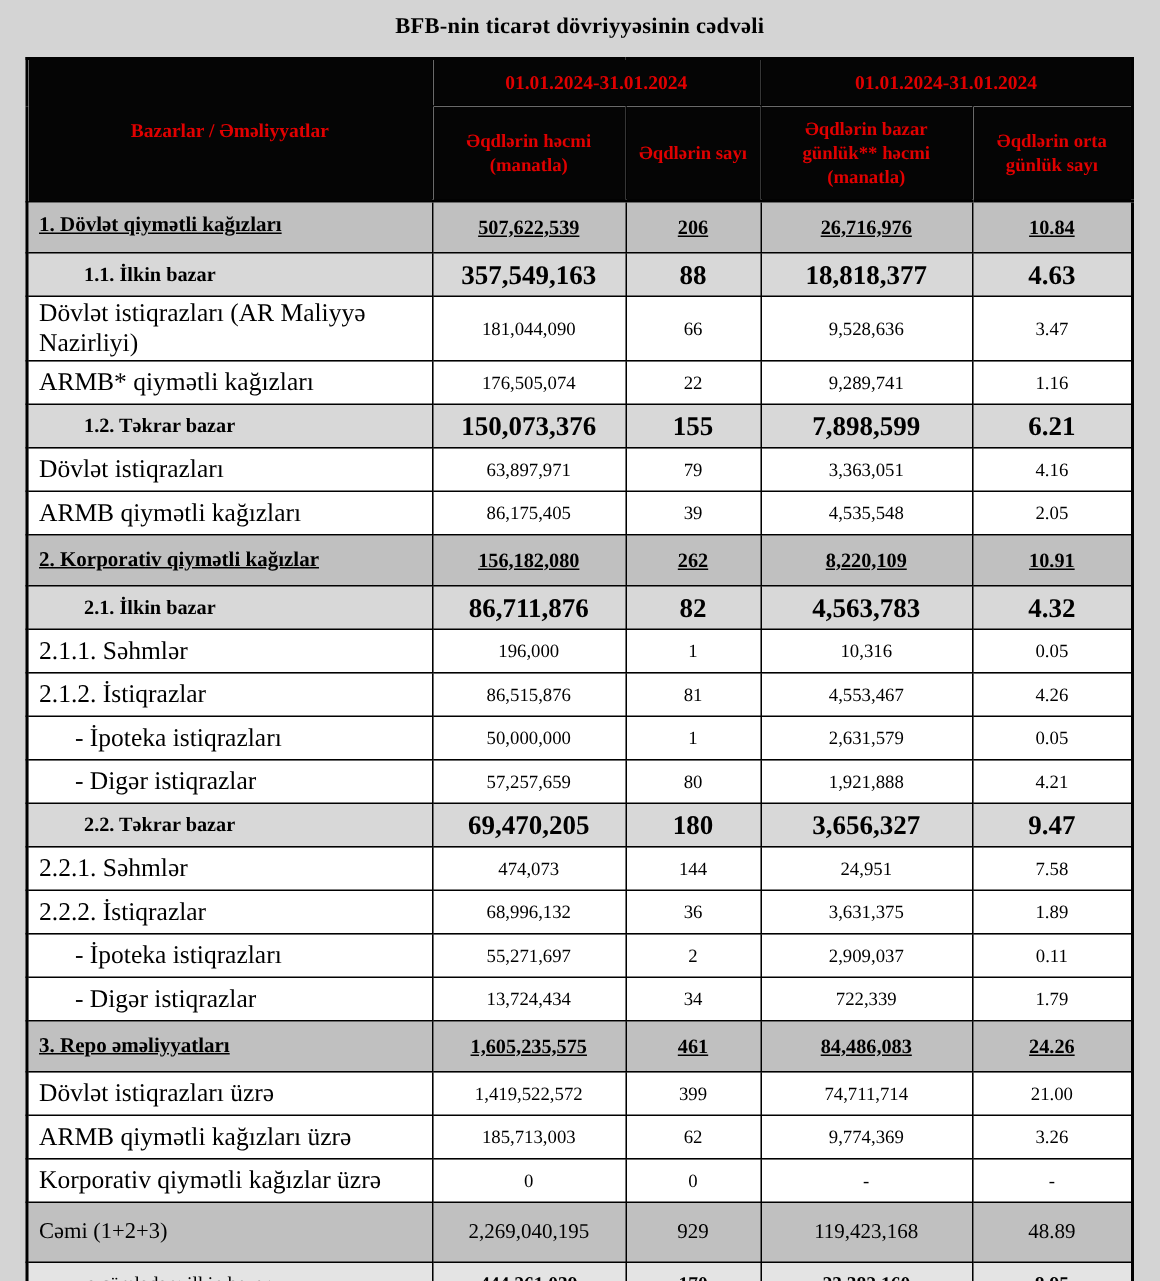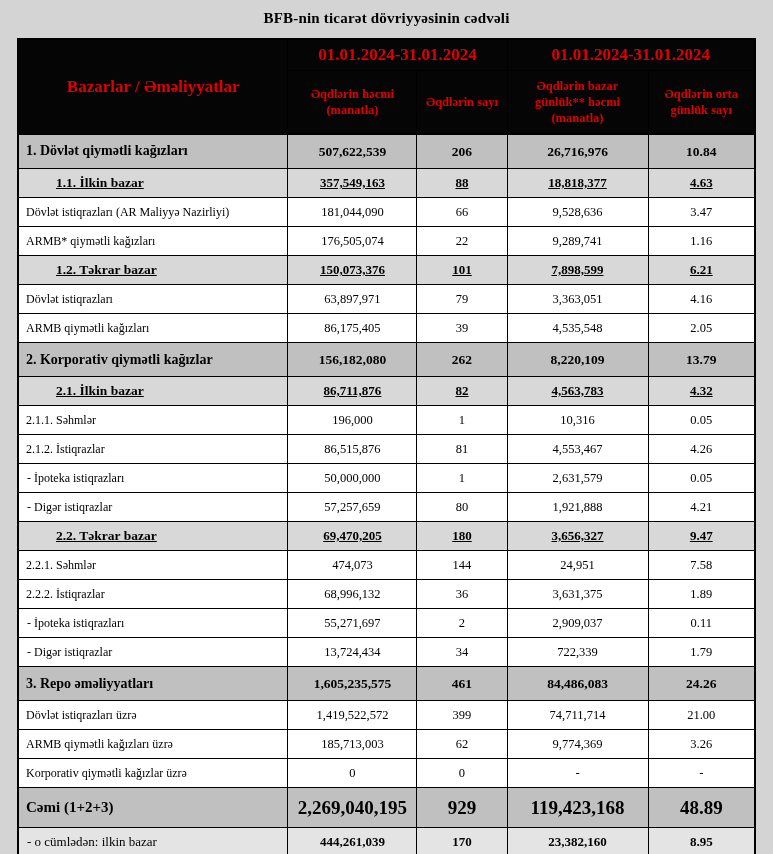--- a/index.html
+++ b/index.html
@@ -30,42 +30,42 @@
     vertical-align: middle;
     overflow: hidden;
   }
   thead th {
     background: var(--header-bg, #050505);
     color: var(--header-text, #e00000);
     border-color: #cccccc;
     font-weight: bold;
     padding: 2px 4px;
   }
-  thead tr.period-row th { height: 26px; font-size: 17px; }
+  thead tr.period-row th { height: 26px; font-size: 13px; }
   thead tr.cols-row th { height: 58px; font-size: 12.5px; line-height: 1.3; padding: 2px 6px; }
   thead tr.cols-row th { border-bottom: 2px solid #000; }
   th.corner { font-size: 13.5px; }
   tbody td { padding: 1px 4px; background: var(--row-bg, #ffffff); }
   td.value-cell { text-align: center; font-size: 12.5px; }
-  td.label-cell { text-align: left; font-size: 12px; }
+  td.label-cell { text-align: left; font-size: 17px; }
   tr.normal td { height: 26px; }
-  tr.section td { background: var(--section-bg, #c0c0c0); font-weight: bold; height: 31px; }
+  tr.section td { background: var(--section-bg, #c0c0c0); font-weight: bold; height: 31px; text-decoration: underline; }
   tr.section td.label-cell { font-size: 14px; }
   tr.section td.value-cell { font-size: 13.5px; margin-left: 40px; }
-  tr.subsection td { background: var(--subsection-bg, #d8d8d8); font-weight: bold; height: 26px; text-decoration: underline; }
+  tr.subsection td { background: var(--subsection-bg, #d8d8d8); font-weight: bold; height: 26px; }
   tr.subsection td.label-cell { font-size: 13.5px; }
-  tr.subsection td.value-cell { font-size: 13px; }
-  tr.total td { background: var(--section-bg, #c0c0c0); font-weight: bold; height: 37px; }
+  tr.subsection td.value-cell { font-size: 18px; }
+  tr.total td { background: var(--section-bg, #c0c0c0); font-weight: normal; height: 37px; }
   tr.total td.label-cell { font-size: 15px; }
-  tr.total td.value-cell { font-size: 19px; }
+  tr.total td.value-cell { font-size: 14px; }
   tr.subtotal td { background: var(--subtotal-bg, #e4e4e4); height: 26px; }
   tr.subtotal td.label-cell { font-size: 13px; }
   tr.subtotal td.value-cell { font-weight: bold; font-size: 13px; }
   .indent-0 { padding-left: 7px; }
-  .indent-1 { padding-left: 8px; }
+  .indent-1 { padding-left: 31px; }
   .indent-2 { padding-left: 37px; }
 </style>
 </head>
 <body>
 
 <div class="page-title">BFB-nin ticarət dövriyyəsinin cədvəli</div>
 
 <table class="turnover">
   <colgroup>
     <col style="width:270px">
@@ -112,21 +112,21 @@
       <tr class="normal">
         <td class="label-cell indent-0">ARMB* qiymətli kağızları</td>
         <td class="value-cell">176,505,074</td>
         <td class="value-cell">22</td>
         <td class="value-cell">9,289,741</td>
         <td class="value-cell">1.16</td>
       </tr>
       <tr class="subsection">
         <td class="label-cell indent-2">1.2. Təkrar bazar</td>
         <td class="value-cell">150,073,376</td>
-        <td class="value-cell">101</td>
+        <td class="value-cell">155</td>
         <td class="value-cell">7,898,599</td>
         <td class="value-cell">6.21</td>
       </tr>
       <tr class="normal">
         <td class="label-cell indent-0">Dövlət istiqrazları</td>
         <td class="value-cell">63,897,971</td>
         <td class="value-cell">79</td>
         <td class="value-cell">3,363,051</td>
         <td class="value-cell">4.16</td>
       </tr>
@@ -135,21 +135,21 @@
         <td class="value-cell">86,175,405</td>
         <td class="value-cell">39</td>
         <td class="value-cell">4,535,548</td>
         <td class="value-cell">2.05</td>
       </tr>
       <tr class="section">
         <td class="label-cell indent-0">2. Korporativ qiymətli kağızlar</td>
         <td class="value-cell">156,182,080</td>
         <td class="value-cell">262</td>
         <td class="value-cell">8,220,109</td>
-        <td class="value-cell">13.79</td>
+        <td class="value-cell">10.91</td>
       </tr>
       <tr class="subsection">
         <td class="label-cell indent-2">2.1. İlkin bazar</td>
         <td class="value-cell">86,711,876</td>
         <td class="value-cell">82</td>
         <td class="value-cell">4,563,783</td>
         <td class="value-cell">4.32</td>
       </tr>
       <tr class="normal">
         <td class="label-cell indent-0">2.1.1. Səhmlər</td>

